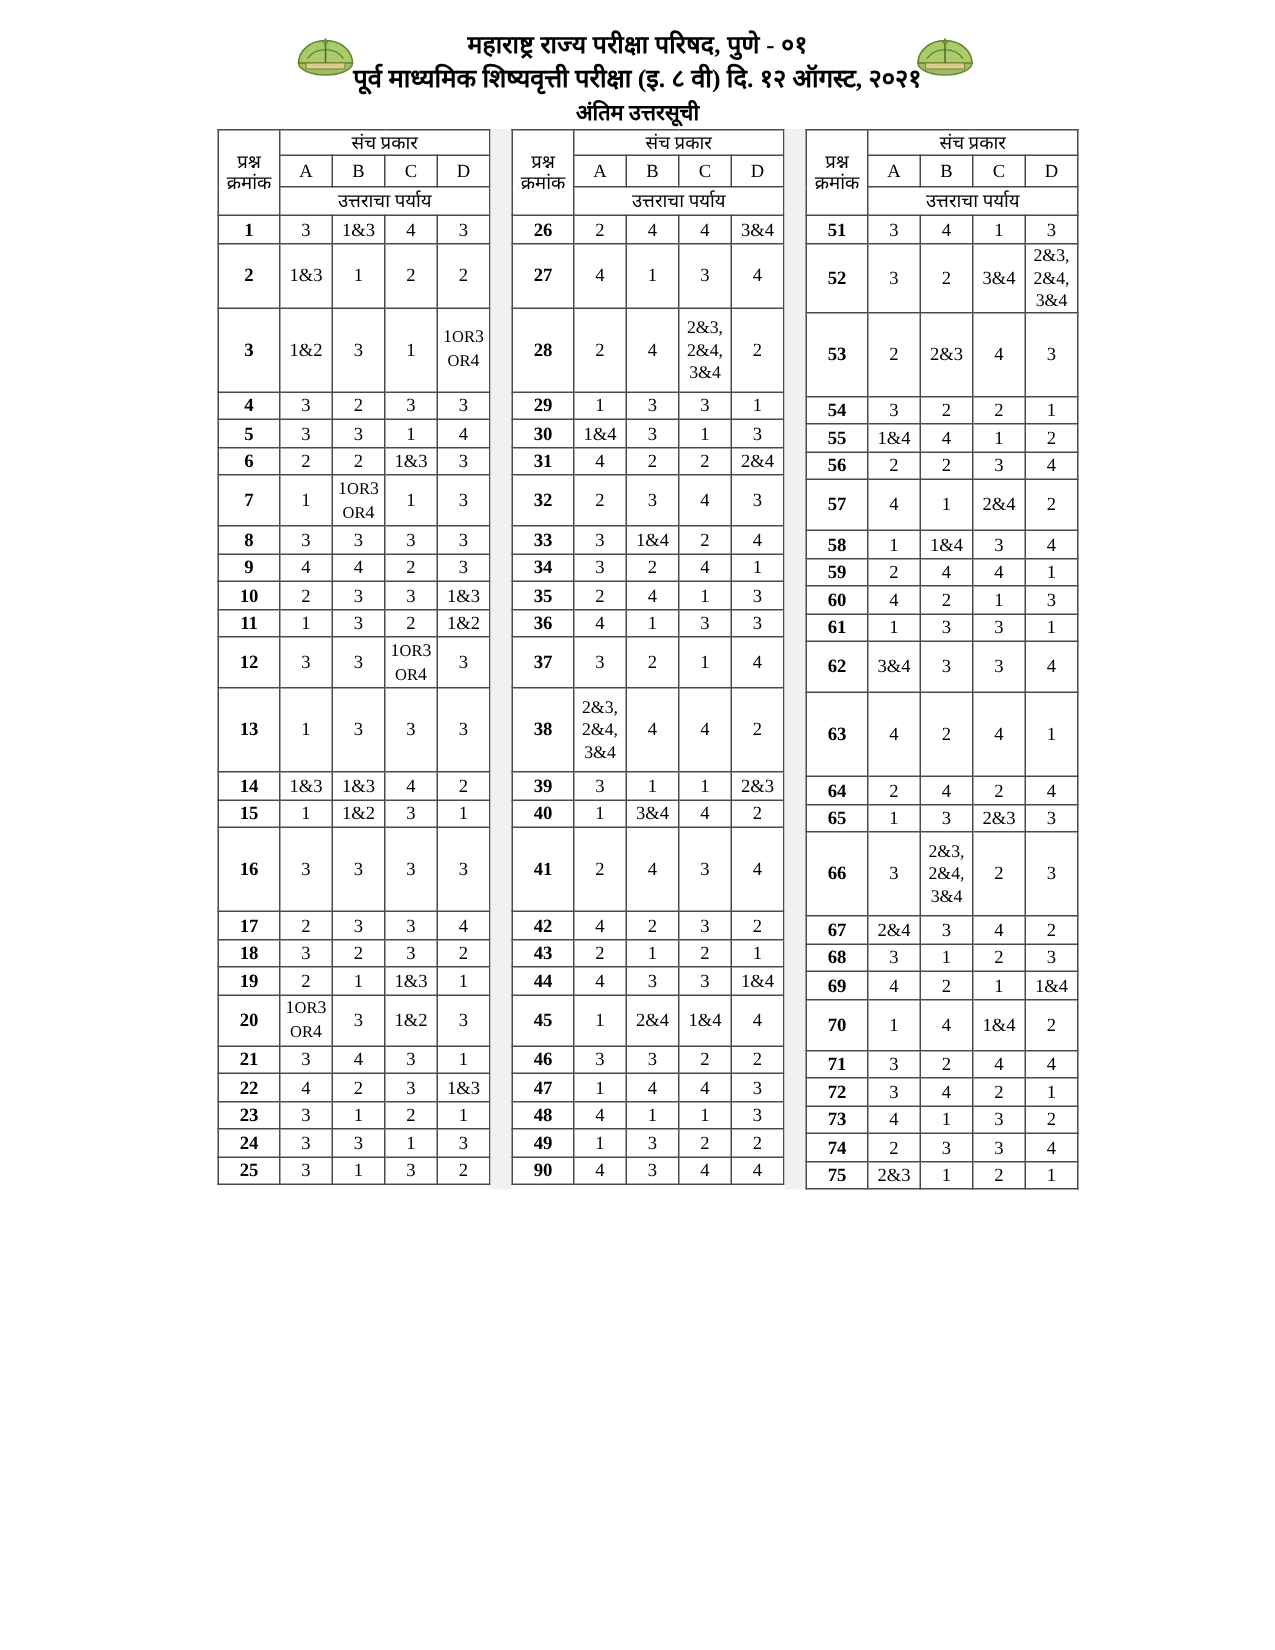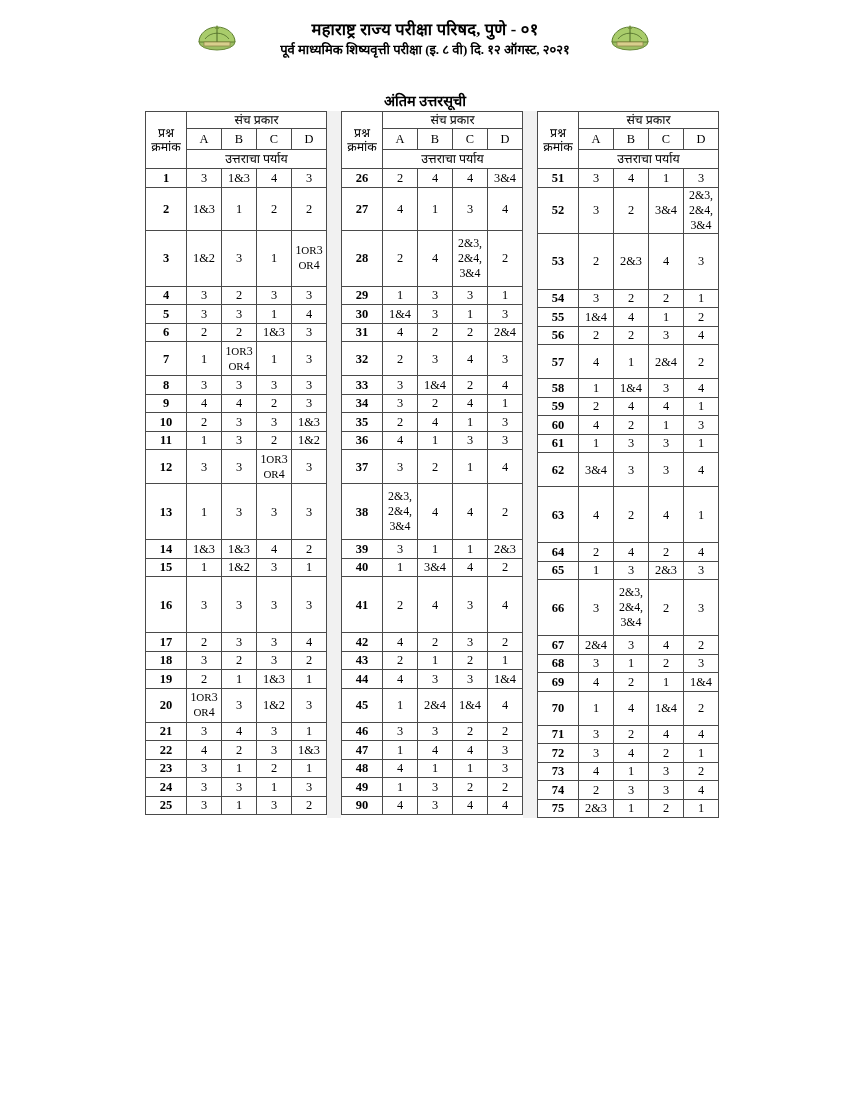--- a/index.html
+++ b/index.html
@@ -39,23 +39,23 @@
 
   .title-block {
     padding: 0 150px;
   }
   .title-line {
     font-weight: bold;
     line-height: 1.42;
     white-space: nowrap;
   }
   .t1 { font-size: 16.5px; letter-spacing: .2px; }
-  .t2 { font-size: 13px; }
+  .t2 { font-size: 17px; }
   .t3 { font-size: 14.5px; }
-  .t4 { font-size: 14.5px; margin-top: 31px; }
+  .t4 { font-size: 14.5px; }
 
   .medium-line {
     margin: 10px 0 6px 148px;
     font-size: 14px;
     font-weight: bold;
     text-align: left;
   }
 
   
   .tables-area {

